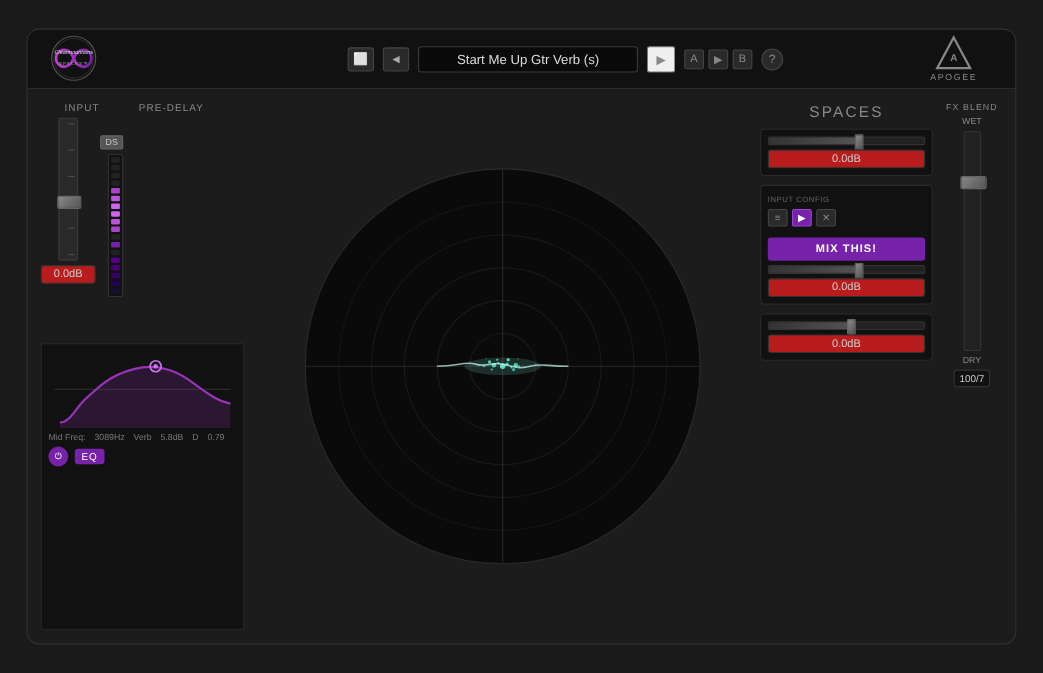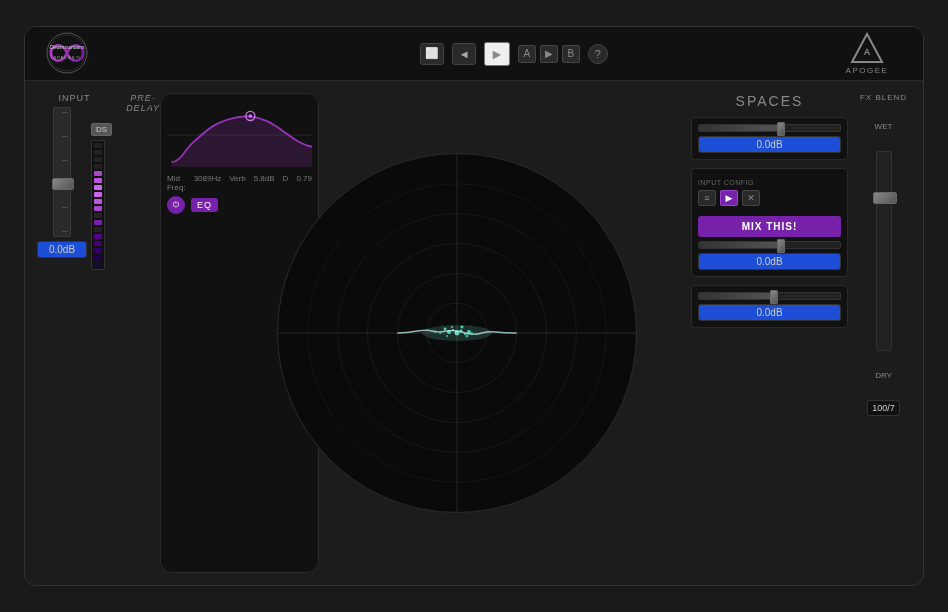--- a/index.html
+++ b/index.html
@@ -120,21 +120,22 @@
       flex: 1;
       display: flex;
       padding: 12px;
       gap: 10px;
     }
 
     
     .left-panel {
       width: 185px;
       display: flex;
-      gap: 0;
+      flex-direction: column;
+      gap: 19px;
       flex-shrink: 0;
     }
     .left-top {
       display: flex;
       gap: 6px;
       height: 200px;
     }
     .section-label {
       font-size: 9px;
       color: #888;
@@ -212,36 +213,36 @@
       flex-direction: column;
       gap: 2px;
       padding: 2px;
     }
     .level-seg {
       flex: 1;
       border-radius: 1px;
       background: #222;
     }
     .value-display {
-      background: #1d4ed8;
+      background: #b91c1c;
       border: 1px solid #333;
       border-radius: 3px;
       color: #ccc;
       font-size: 10px;
       padding: 2px 6px;
       text-align: center;
       min-width: 50px;
       margin-top: 4px;
     }
 
     
     .eq-panel {
       background: #111;
       border: 1px solid #2a2a2a;
-      border-radius: 12px;
+      border-radius: 0;
       padding: 6px;
       flex: 1;
       position: relative;
     }
     .eq-canvas {
       width: 100%;
       height: 70px;
       position: relative;
     }
     .eq-info {
@@ -417,21 +418,21 @@
       text-transform: uppercase;
       margin: 4px 0;
     }
 
     
     .fx-blend-panel {
       width: 55px;
       display: flex;
       flex-direction: column;
       align-items: center;
-      gap: 20px;
+      gap: 4px;
     }
     .fx-title {
       font-size: 8px;
       color: #888;
       text-align: center;
       letter-spacing: 1px;
       text-transform: uppercase;
     }
     .fx-wet-label {
       font-size: 8px;
@@ -476,21 +477,20 @@
       display: flex;
       flex-direction: column;
       align-items: center;
     }
 
     .pre-delay-col {
       display: flex;
       flex-direction: column;
       align-items: flex-end;
       margin-left: 8px;
-      font-style: italic;
     }
 
     
     .radar-svg {
       position: absolute;
       top: 0; left: 0;
       width: 100%; height: 100%;
     }
   </style>
 </head>
@@ -516,20 +516,21 @@
         <path d="M10,22 C10,16 16,12 22,16 C26,19 26,25 30,28 C36,32 42,28 42,22 C42,16 36,12 30,16 C26,19 26,25 22,28 C16,32 10,28 10,22 Z" fill="none" stroke="url(#purpleGrad)" stroke-width="2.5" opacity="0.9"></path>
 
         <text x="26" y="18" text-anchor="middle" font-size="5" fill="#ddd" font-style="italic">Clearmountains</text>
         <text x="26" y="28" text-anchor="middle" font-size="4" fill="#aaa" letter-spacing="1">SPACES™</text>
       </svg>
     </div>
 
     <div class="preset-controls">
       <button class="preset-btn">⬜</button>
       <button class="preset-btn">◄</button>
+      <div class="preset-name">Start Me Up Gtr Verb (s)</div>
       <button class="preset-play">►</button>
       <div class="ab-buttons">
         <div class="ab-btn">A</div>
         <div class="ab-btn">▶</div>
         <div class="ab-btn">B</div>
       </div>
       <div class="help-btn">?</div>
     </div>
 
     <div class="apogee-logo">
@@ -557,21 +558,21 @@
                   <div class="fader-mark"></div>
                   <div class="fader-mark"></div>
                   <div class="fader-mark"></div>
                   <div class="fader-mark"></div>
                 </div>
                 <div class="fader-thumb"></div>
               </div>
               <div class="value-display">0.0dB</div>
             </div>
 
-            <div style="display:flex;flex-direction:column;align-items:flex-start;margin-top:16px;">
+            <div style="display:flex;flex-direction:column;align-items:flex-end;margin-top:16px;">
               <div class="ds-badge">DS</div>
 
               <div class="level-meter">
                 <div class="level-segments">
                   <div class="level-seg" style="background:#222;"></div>
                   <div class="level-seg" style="background:#222;"></div>
                   <div class="level-seg" style="background:#222;"></div>
                   <div class="level-seg" style="background:#222;"></div>
                   <div class="level-seg" style="background:#aa44cc;"></div>
                   <div class="level-seg" style="background:#bb55dd;"></div>

